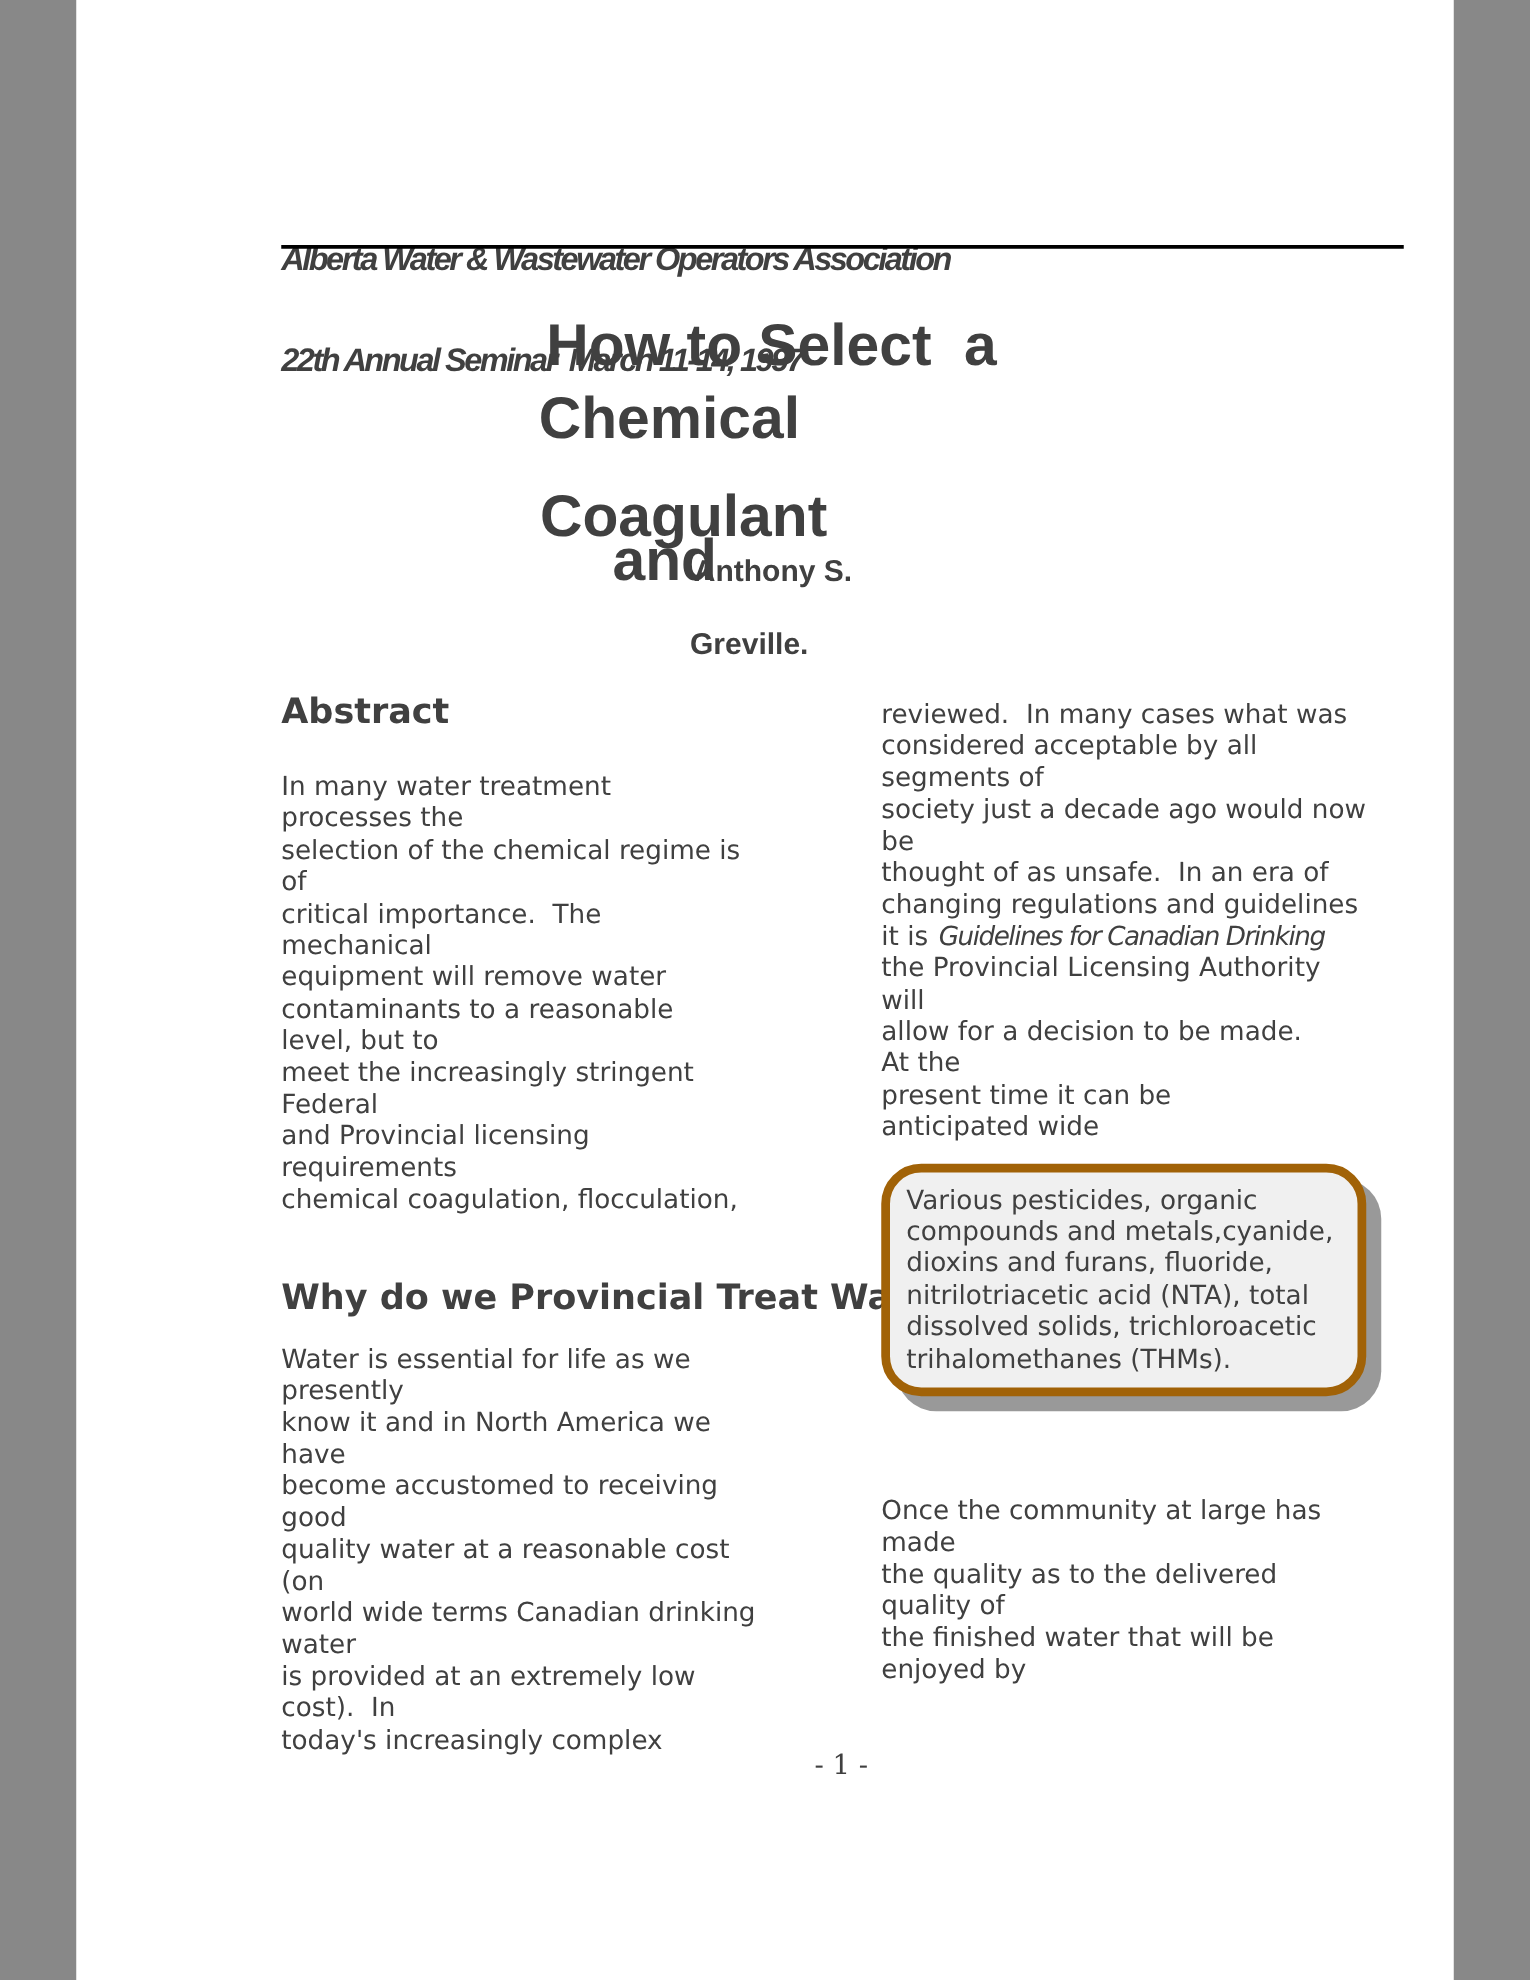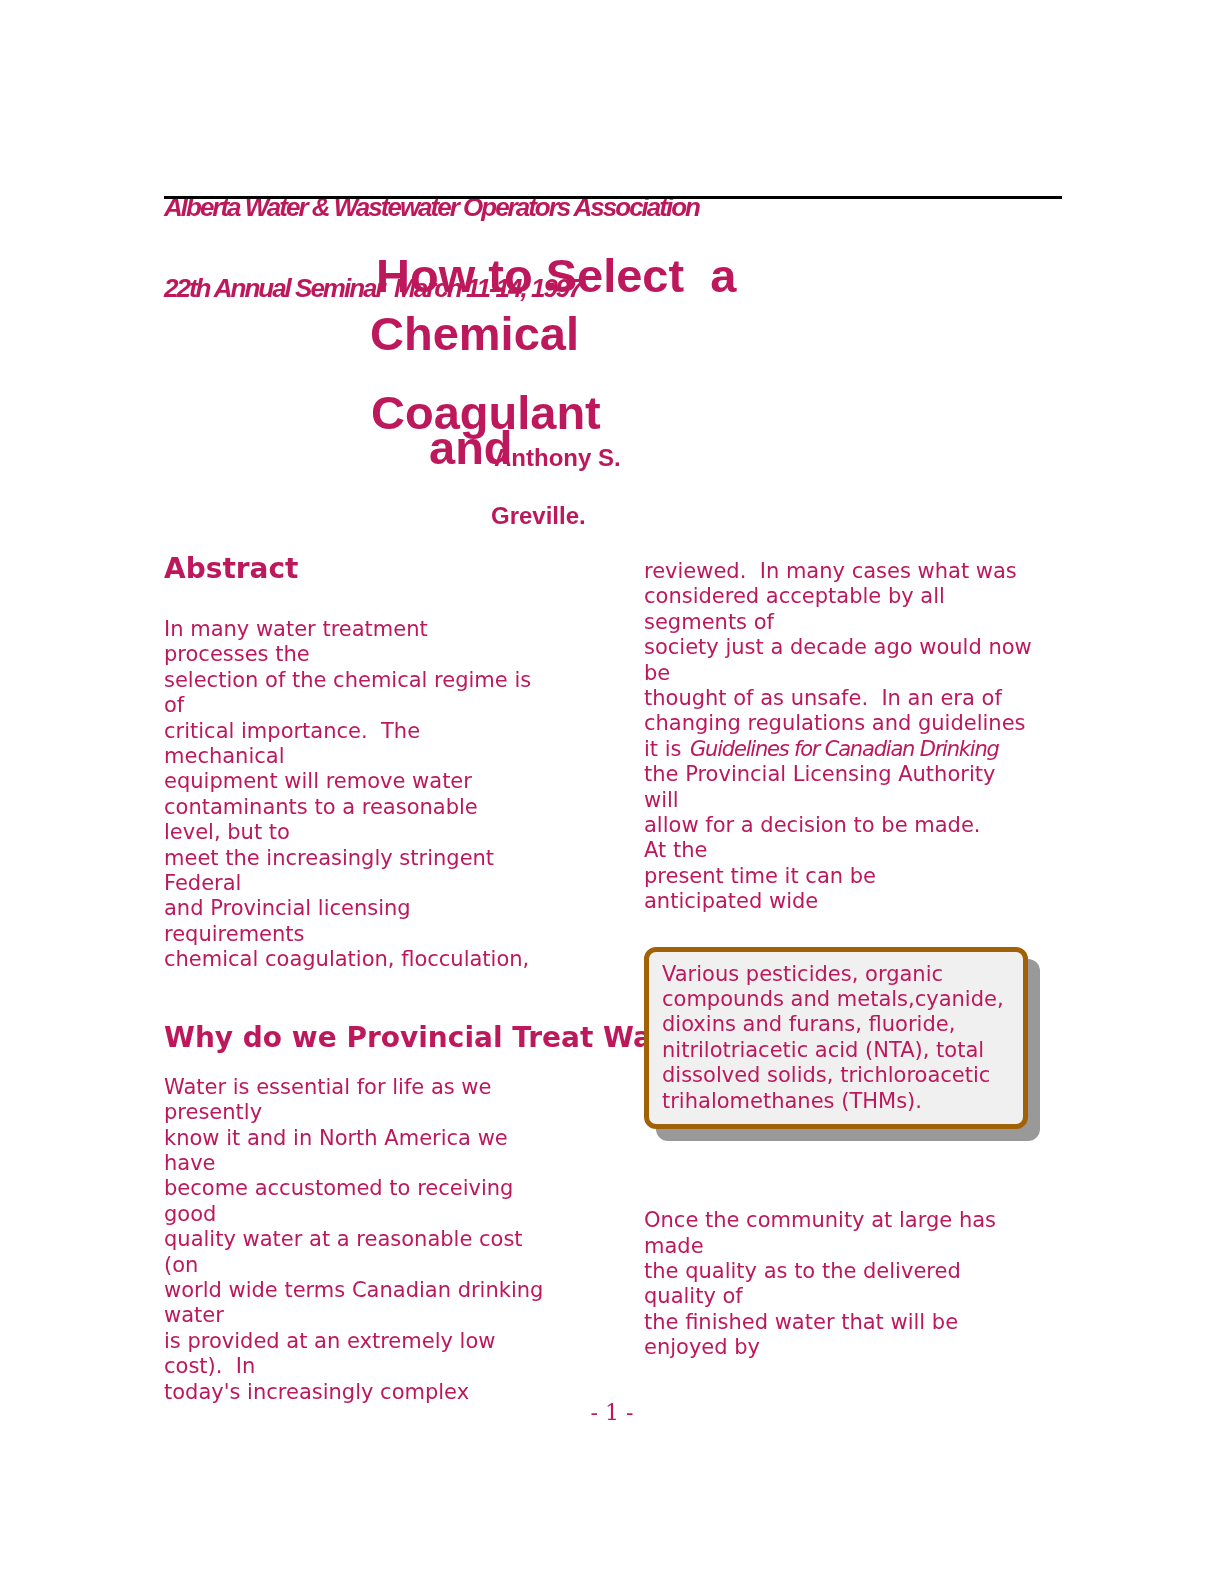--- a/index.html
+++ b/index.html
@@ -1,23 +1,23 @@
 <!DOCTYPE html>
 <html><head>
 <meta charset="utf-8">
 <style>
   html,body { margin:0; padding:0; background:#888; }
   .page {
     position: relative;
-    width: 1224px;
+    width: 1102px;
     height: 1584px;
     margin: 0 auto;
     background: #ffffff;
     font-family: "DejaVu Sans", sans-serif;
-    color: #be185d;
+    color: #404040;
     overflow: hidden;
   }
   .abs { position: absolute; }
 
   
   .doc-header {
     left: 164px; top: 140px; width: 900px;
     font-family: "Liberation Sans", sans-serif;
     font-weight: bold; font-style: italic;
     font-size: 26px; line-height: 27px;
@@ -67,25 +67,25 @@
   .overlap-line .reg { position: absolute; left: 0; top: 0; white-space: pre; }
   .overlap-line .ital {
     position: absolute; top: 0; white-space: pre;
     font-style: italic; letter-spacing: -1.2px;
   }
   .ov1 .ital { left: 46px; }
   .ov2 .ital { left: 0; }
 
   
   .callout {
-    margin-top: 32px;
+    margin-top: 16px;
     width: 348px;
     background: #f0f0f0;
-    border: 5px solid #a16207;
-    border-radius: 12px;
+    border: 7px solid #a16207;
+    border-radius: 32px;
     box-shadow: 12px 12px 0 0 #999999;
     padding: 10px 13px;
   }
   .para2-lines { margin-top: 79px; }
 
   
   .footer {
     left: 0; top: 1400px; width: 1224px;
     text-align: center;
     font-family: "DejaVu Serif", serif;

